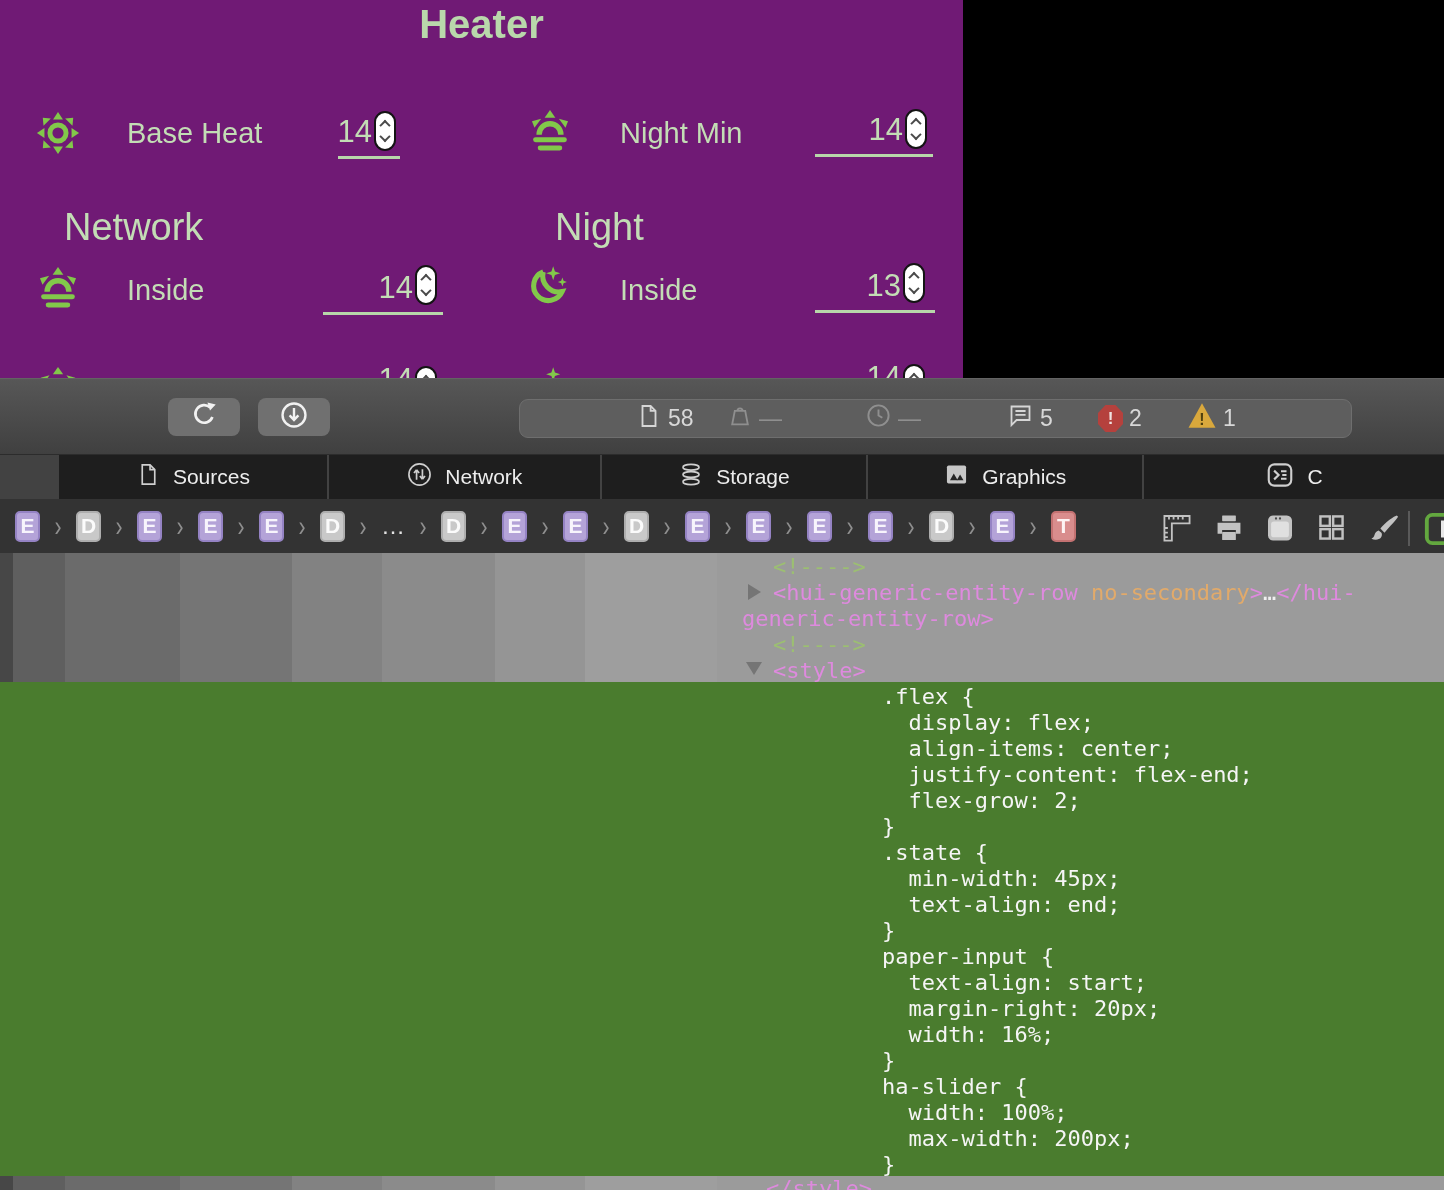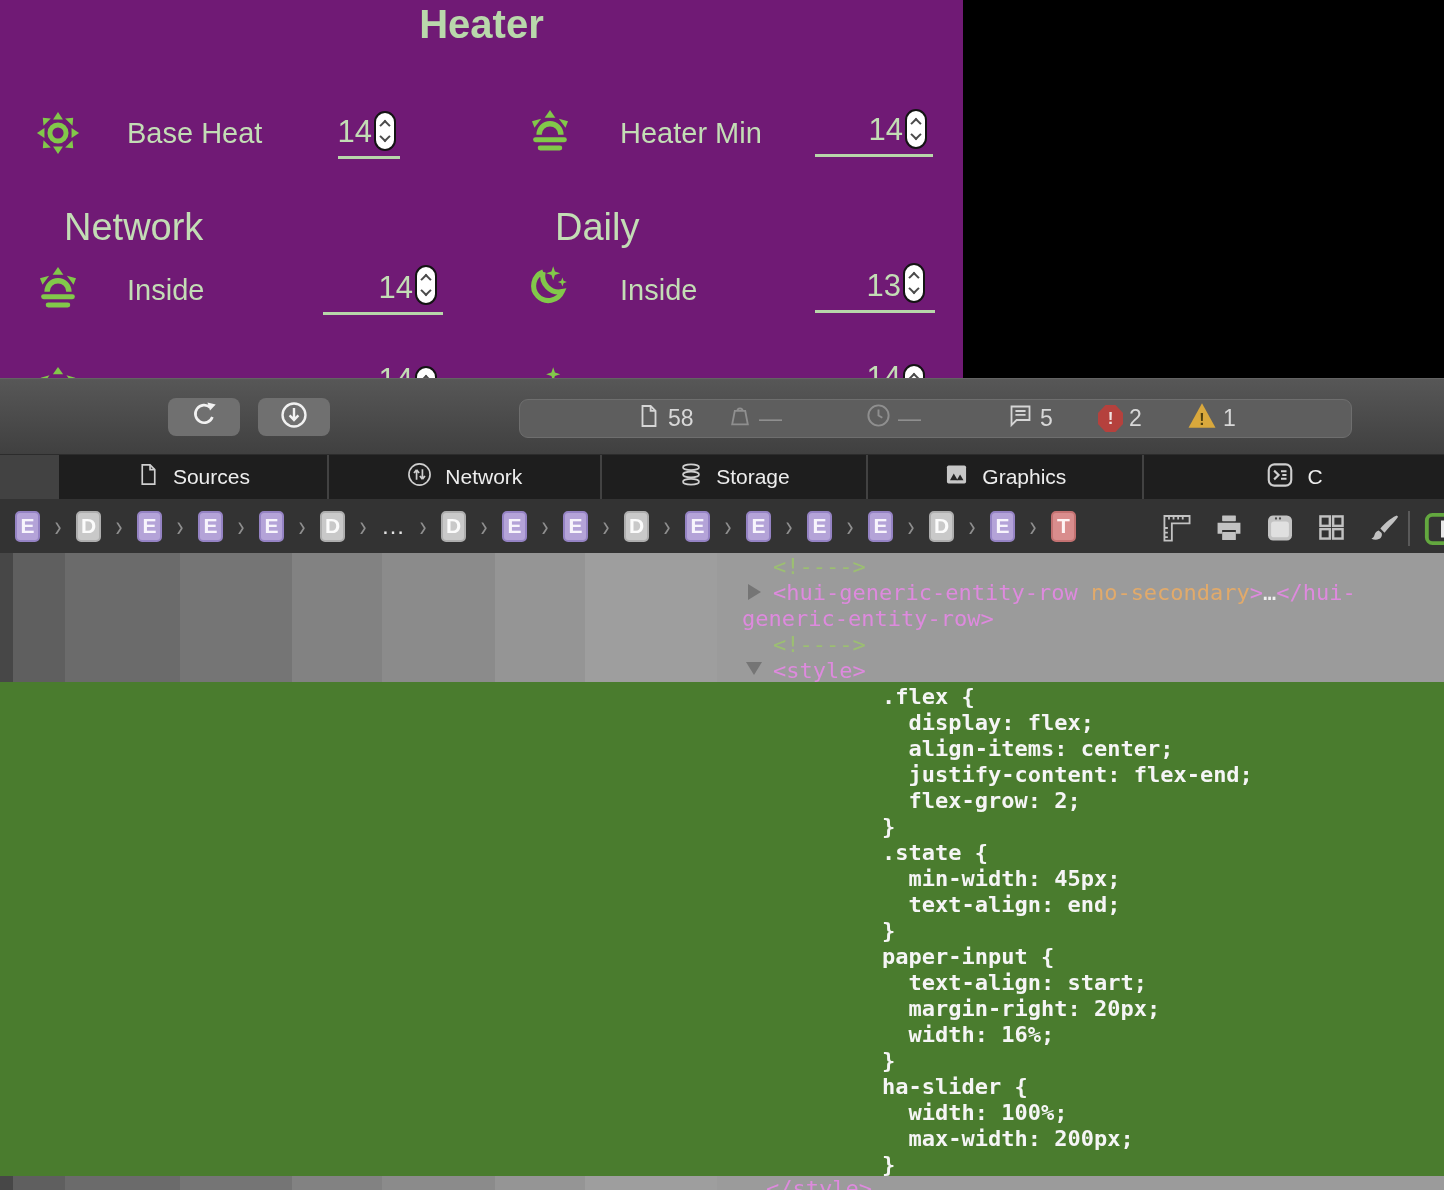--- a/index.html
+++ b/index.html
@@ -72,21 +72,21 @@
   .c-comment { color:#9cbf72; }
   .c-tag { color:#de8ade; }
   .c-attr { color:#e2aa6a; }
   .c-plain { color:#f0f0f0; }
   .tri-right { position:absolute; left:748px; top:584px; width:0; height:0;
     border-top:8px solid transparent; border-bottom:8px solid transparent; border-left:13px solid #757575; }
   .tri-down { position:absolute; left:746px; top:662px; width:0; height:0;
     border-left:8px solid transparent; border-right:8px solid transparent; border-top:13px solid #757575; }
   .style-green { position:absolute; left:0; top:682px; width:1444px; height:494px;
     background:#4a7c2e; overflow:hidden; }
-  .css-code { position:absolute; left:882px; top:2px; color:#f5f5f5;font-weight:bold; }
+  .css-code { position:absolute; left:882px; top:2px; color:#f5f5f5; }
 </style>
 </head>
 <body>
 
 <div class="screen">
 
   <section class="heater-card">
     <div class="card-title">Heater</div>
 
     <span class="ha-icon" style="left:36px;top:111px">
@@ -117,30 +117,30 @@
           <g fill="#82c84a">
             <polygon points="12,0.5 9.2,4.5 14.8,4.5"></polygon>
             <polygon points="2.6,6.4 7.4,5.1 3.9,9.8"></polygon>
             <polygon points="21.4,6.4 16.6,5.1 20.1,9.8"></polygon>
             <path d="M6.3,13.4 a5.7,5.7 0 0 1 11.4,0" fill="none" stroke="#82c84a" stroke-width="2.8"></path>
             <rect x="3.2" y="14.7" width="17.6" height="2.7" rx="1.3"></rect>
             <rect x="5.6" y="19" width="12.8" height="2.7" rx="1.3"></rect>
           </g>
         </svg>
     </span>
-    <span class="ha-label" style="left:620px;top:117px">Heater Min</span>
+    <span class="ha-label" style="left:620px;top:117px">Night Min</span>
     <span class="ha-value" style="left:831px;top:112px">14</span>
     <span class="stepper" style="left:905px;top:109px">
         <span class="chev up"></span>
         <span class="chev down"></span>
       </span>
     <span class="underline" style="left:815px;top:154px;width:118px"></span>
 
     <span class="ha-heading" style="left:64px;top:206px">Network</span>
-    <span class="ha-heading" style="left:555px;top:206px">Daily</span>
+    <span class="ha-heading" style="left:555px;top:206px">Night</span>
 
     <span class="ha-icon" style="left:35px;top:266px">
       <svg width="46" height="46" viewBox="0 0 24 24">
           <g fill="#82c84a">
             <polygon points="12,0.5 9.2,4.5 14.8,4.5"></polygon>
             <polygon points="2.6,6.4 7.4,5.1 3.9,9.8"></polygon>
             <polygon points="21.4,6.4 16.6,5.1 20.1,9.8"></polygon>
             <path d="M6.3,13.4 a5.7,5.7 0 0 1 11.4,0" fill="none" stroke="#82c84a" stroke-width="2.8"></path>
             <rect x="3.2" y="14.7" width="17.6" height="2.7" rx="1.3"></rect>
             <rect x="5.6" y="19" width="12.8" height="2.7" rx="1.3"></rect>

